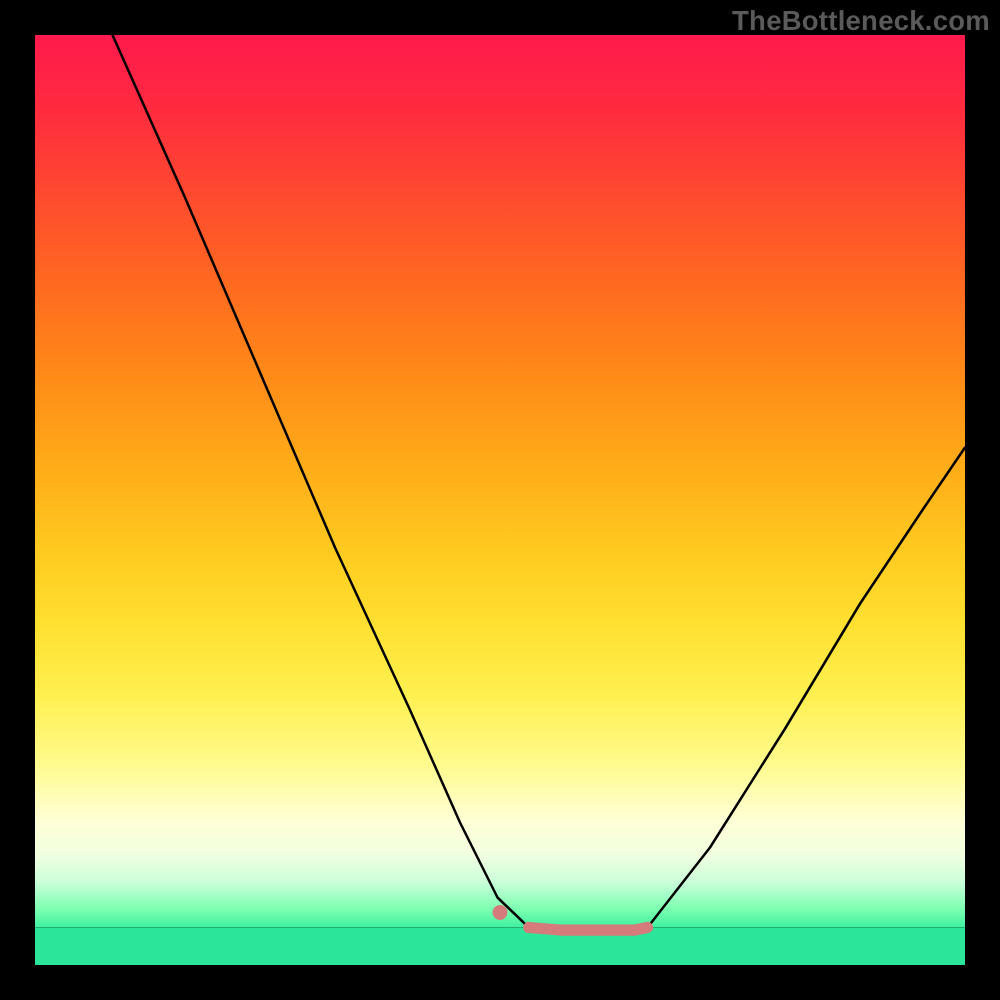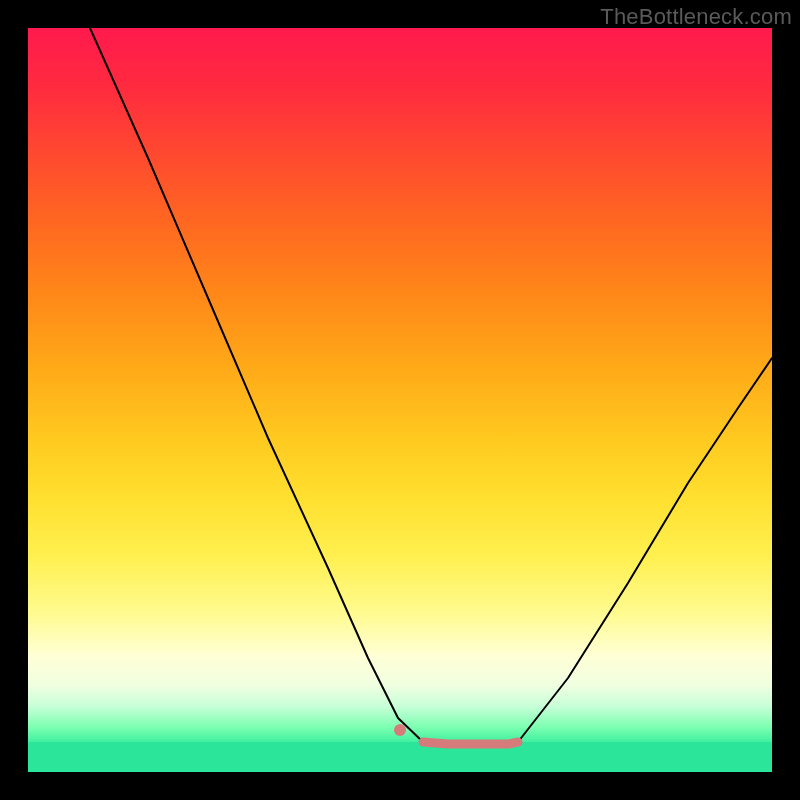--- a/index.html
+++ b/index.html
@@ -47,21 +47,21 @@
     top: 714px;
     height: 30px;
     background: #2ae59a;
   }
   .watermark {
     position: absolute;
     top: 4px;
     right: 8px;
     color: #5a5a5a;
     font-size: 22px;
-    font-weight: 400;
+    font-weight: 700;
     letter-spacing: 0.2px;
     user-select: none;
   }
   svg.curves {
     position: absolute;
     left: 0; top: 0;
     width: 744px;
     height: 744px;
   }
   .curve-line {

